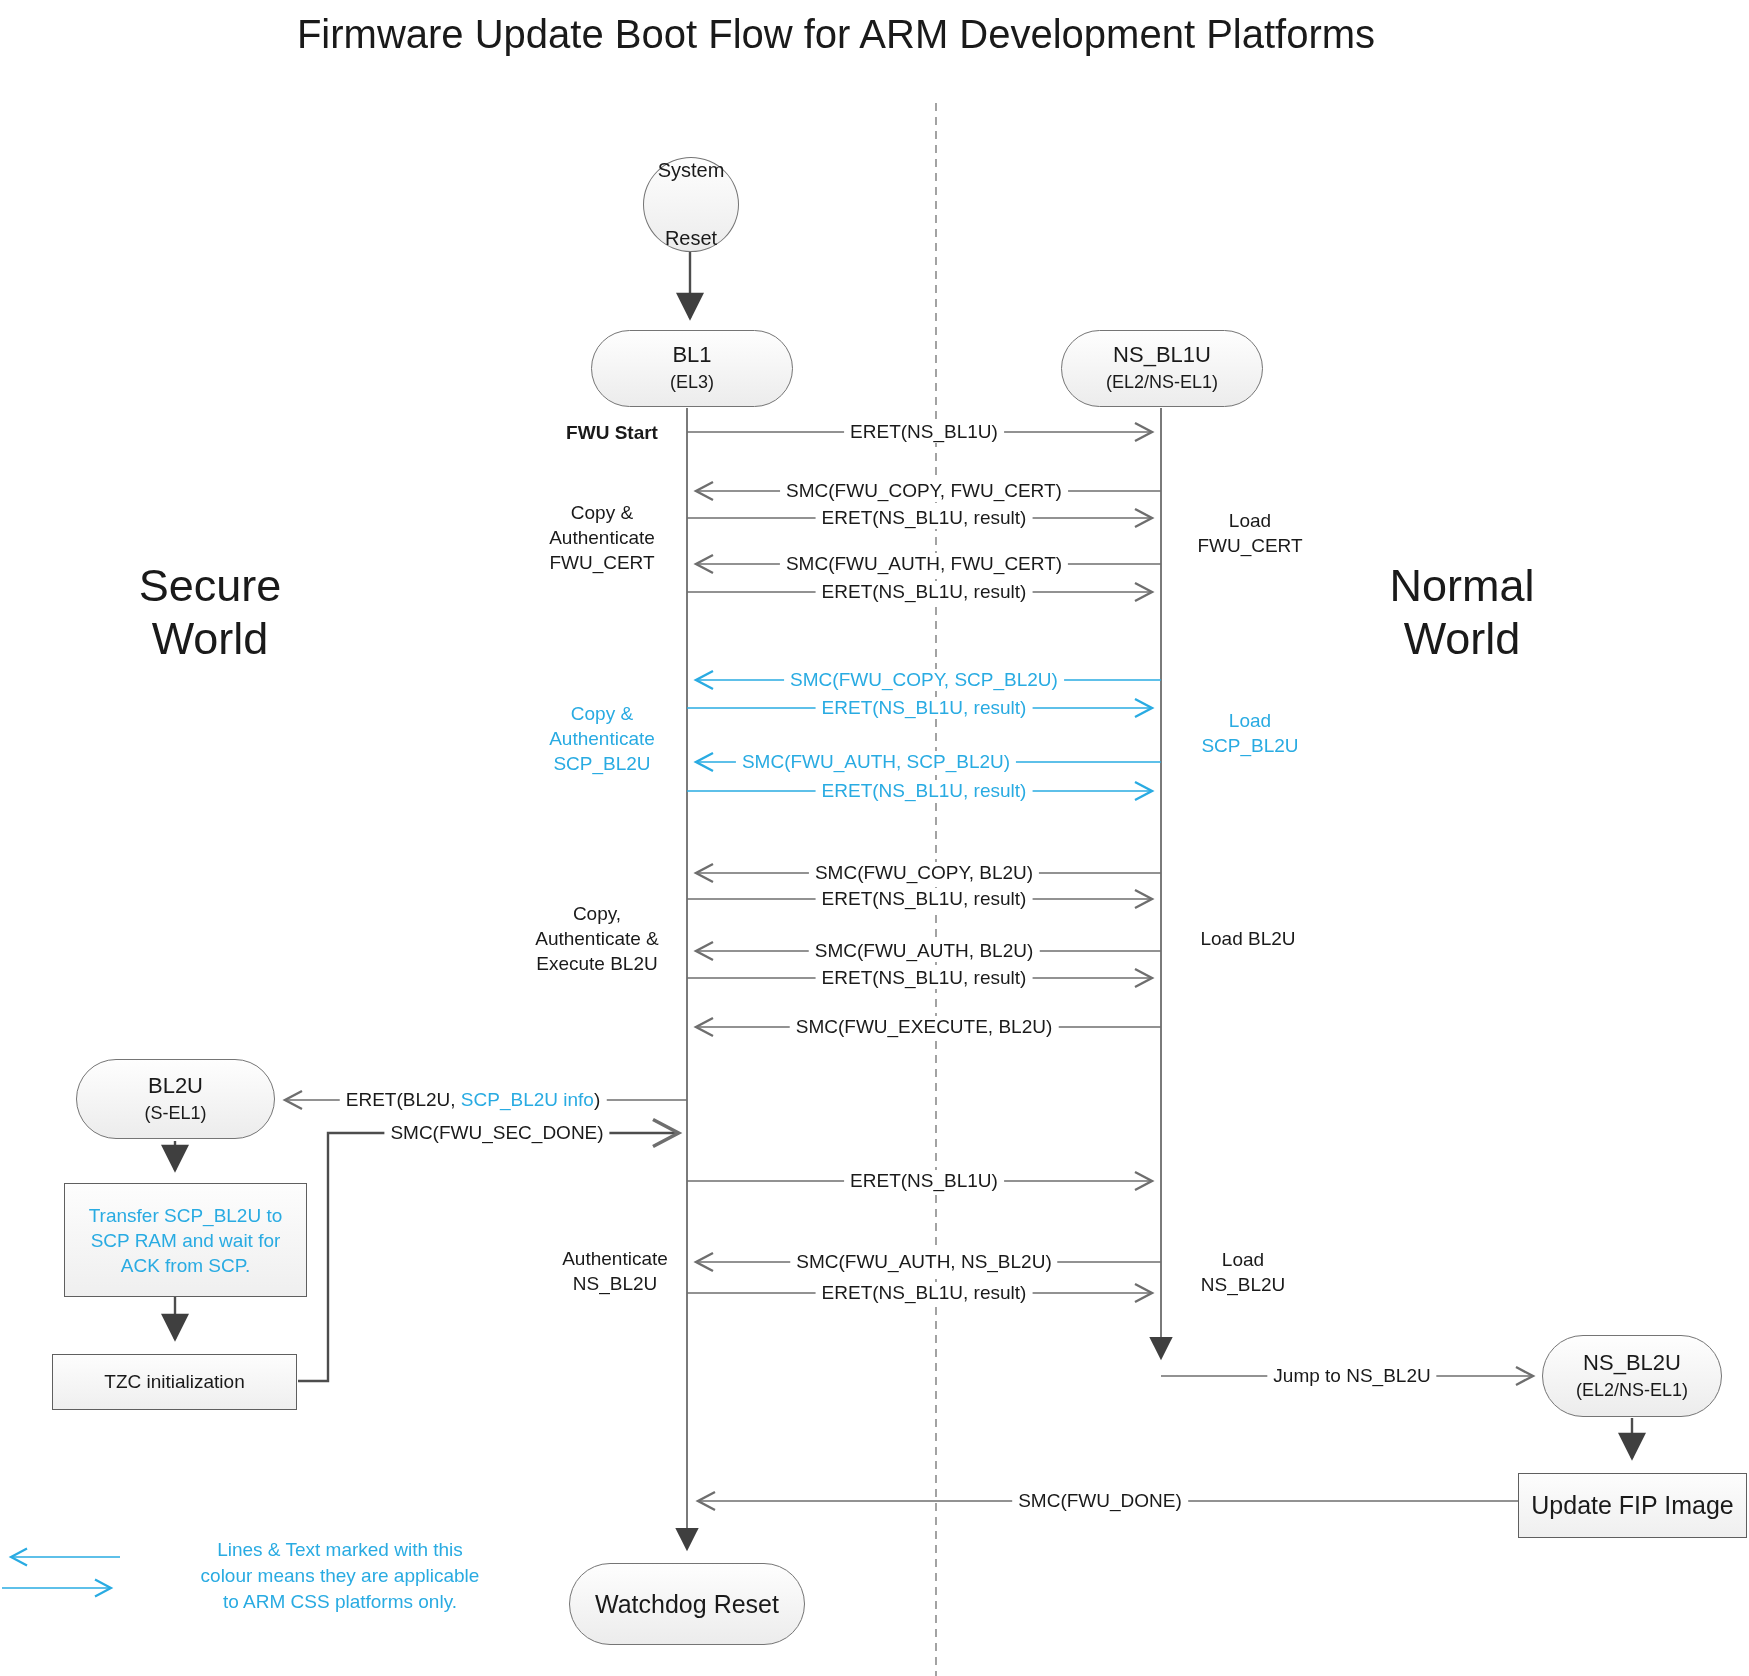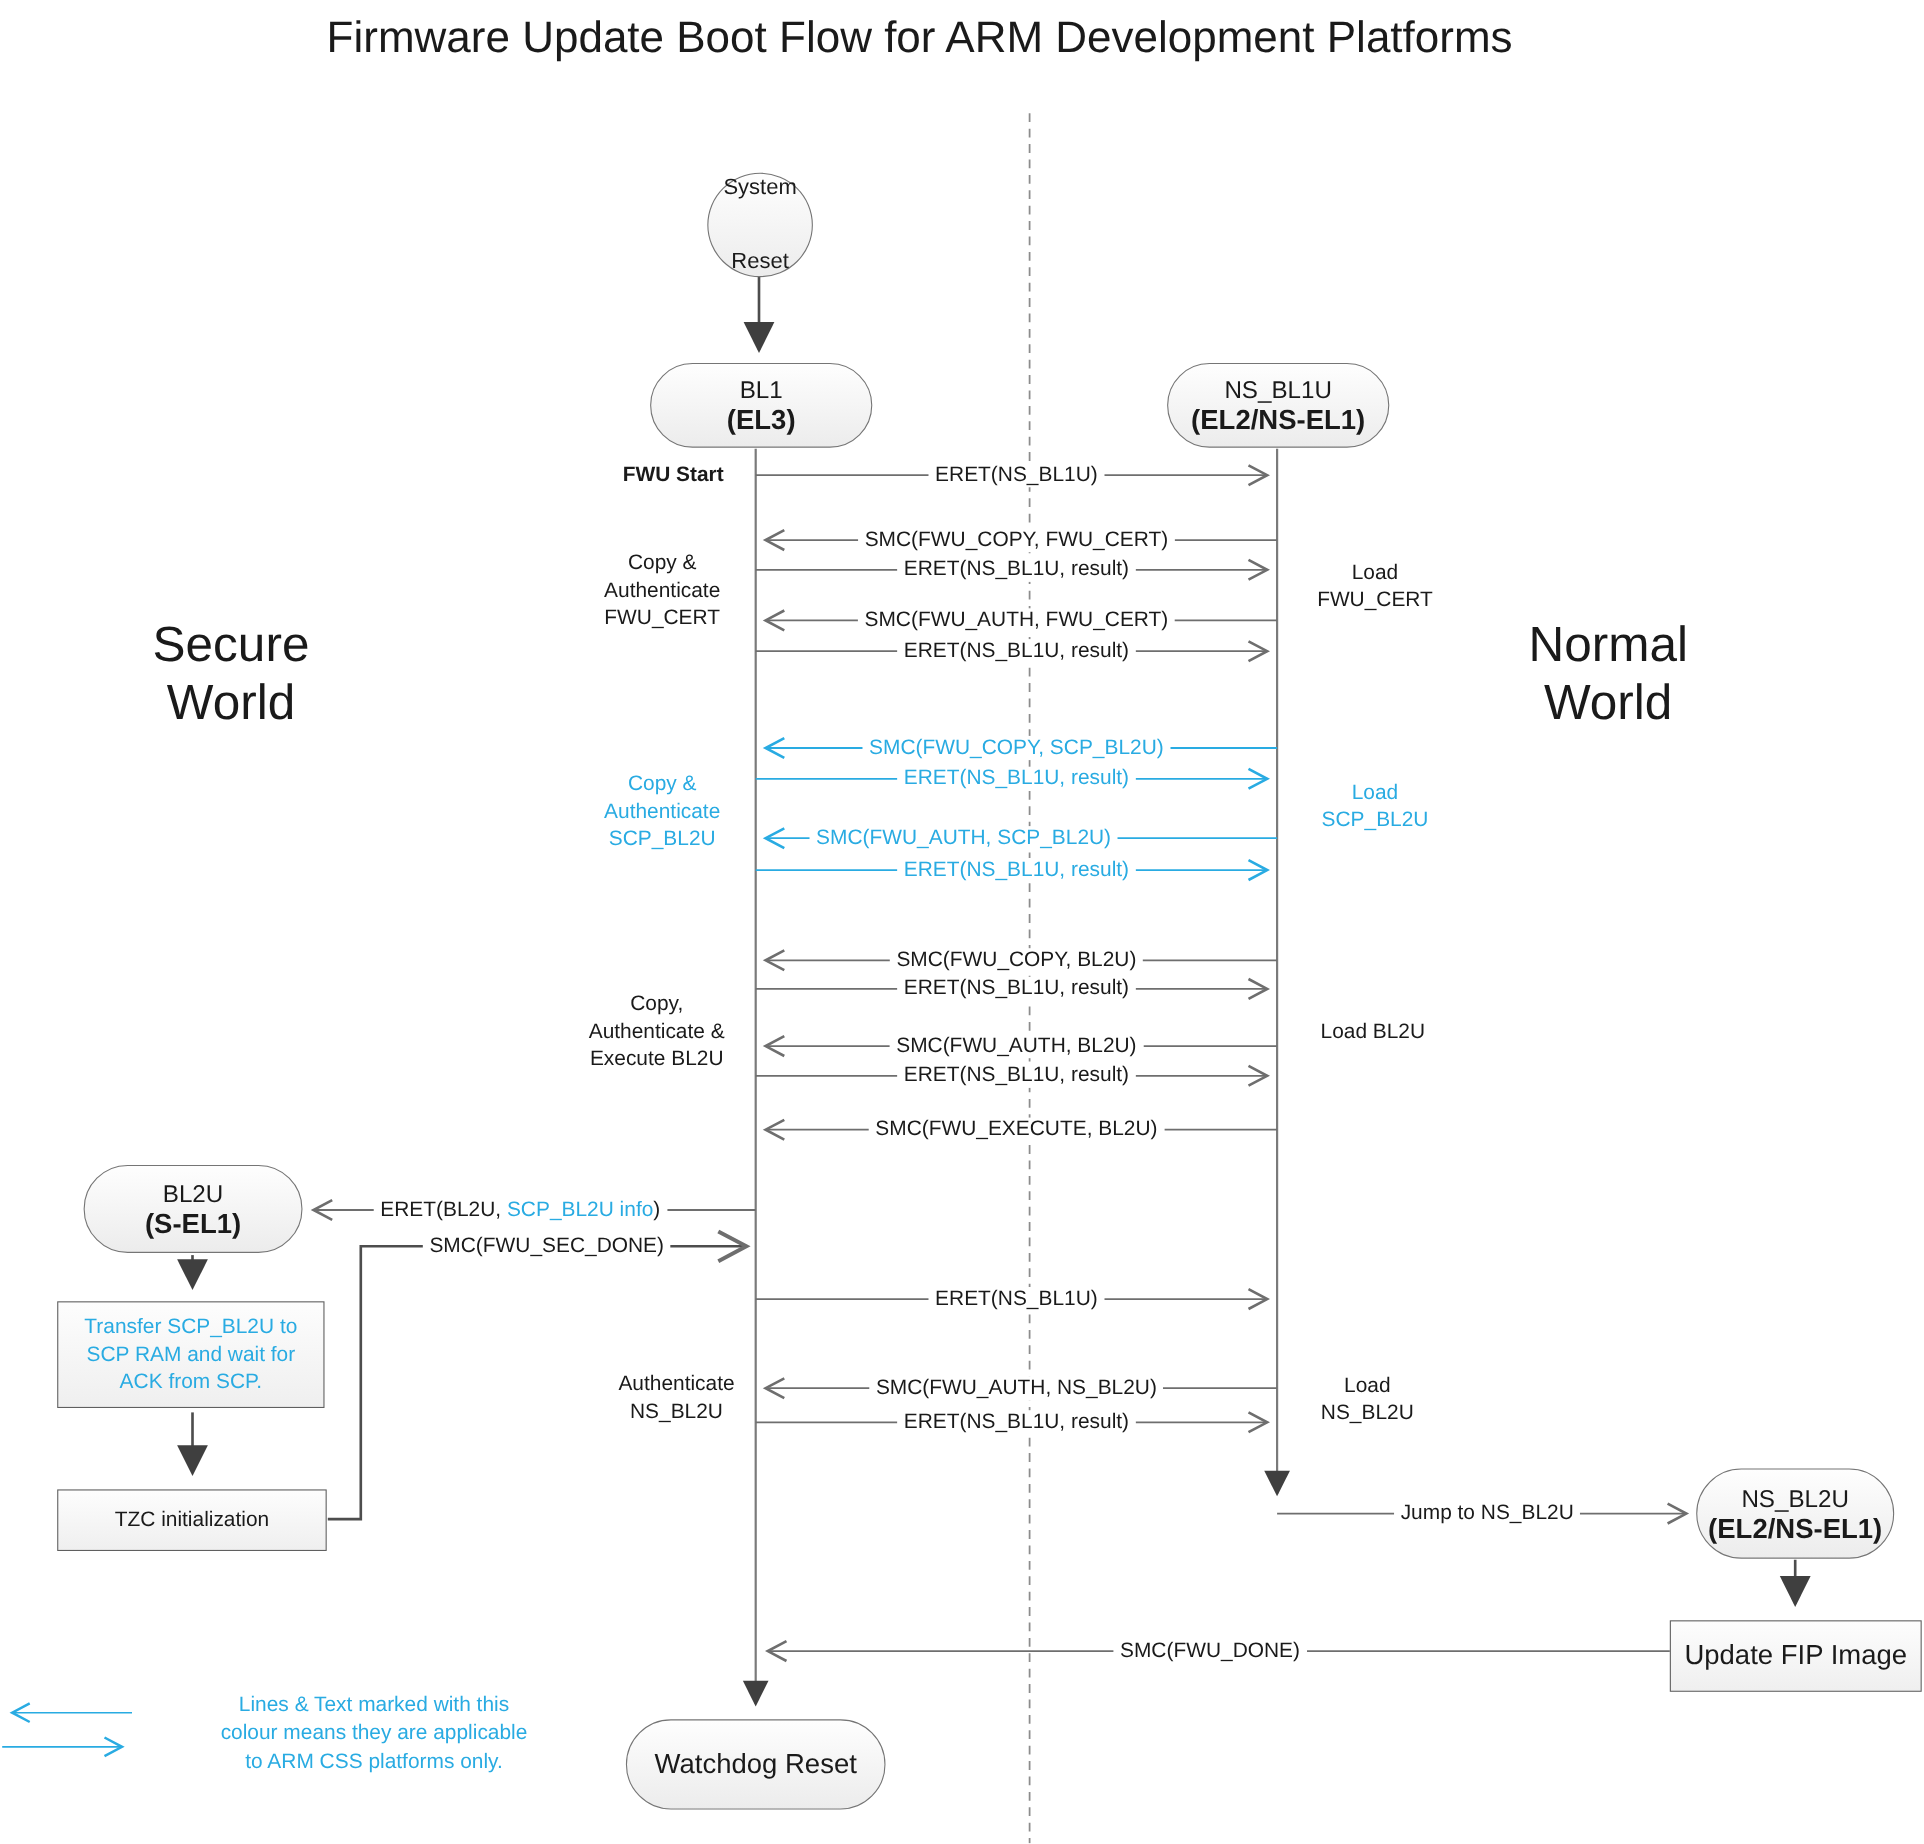--- a/index.html
+++ b/index.html
@@ -15,21 +15,21 @@
            display:flex;flex-direction:column;align-items:center;justify-content:center;
            text-align:center;}
   .ellipse{position:absolute;border:1.4px solid #757575;border-radius:50%;
            background:linear-gradient(180deg,#fefefe 0%,#ececec 100%);
            display:flex;flex-direction:column;align-items:center;justify-content:space-between;
            text-align:center;}
   .rectbox{position:absolute;border:1.5px solid #5f5f5f;
            background:linear-gradient(180deg,#fdfdfd 0%,#efefef 100%);
            display:flex;align-items:center;justify-content:center;text-align:center;}
   .node-l1{font-size:22px;line-height:28px;}
-  .node-l2{font-size:25px;line-height:27px;font-weight:bold;}
+  .node-l2{font-size:18px;line-height:27px;}
   .msg{position:absolute;transform:translate(-50%,-50%);background:#fff;padding:0 6px;
        font-size:19px;white-space:nowrap;}
   .side{position:absolute;transform:translate(-50%,-50%);font-size:19px;line-height:25px;
         text-align:center;white-space:nowrap;}
   .blue{color:#29ABE2;}
   .legend-text{position:absolute;transform:translate(-50%,-50%);font-size:19px;line-height:26px;
         text-align:center;white-space:nowrap;}
 </style>
 </head>
 <body>
@@ -110,21 +110,21 @@
   <div class="stadium" style="left:1061px;top:330px;width:200px;height:75px;">
     <div class="node-l1">NS_BL1U</div>
     <div class="node-l2">(EL2/NS-EL1)</div>
   </div>
 
   <div class="stadium" style="left:76px;top:1059px;width:197px;height:78px;">
     <div class="node-l1">BL2U</div>
     <div class="node-l2">(S-EL1)</div>
   </div>
 
-  <div class="rectbox blue" style="left:52px;top:1183px;width:243px;height:97px;font-size:19px;line-height:25px;padding:0 10px;box-sizing:border-box;">
+  <div class="rectbox blue" style="left:64px;top:1183px;width:243px;height:114px;font-size:19px;line-height:25px;padding:0 10px;box-sizing:border-box;">
     <div>Transfer SCP_BL2U to SCP RAM and wait for ACK from SCP.</div>
   </div>
 
   <div class="rectbox" style="left:52px;top:1354px;width:243px;height:54px;font-size:19px;">
     <div>TZC initialization</div>
   </div>
 
   <div class="stadium" style="left:1542px;top:1335px;width:178px;height:80px;">
     <div class="node-l1">NS_BL2U</div>
     <div class="node-l2">(EL2/NS-EL1)</div>

